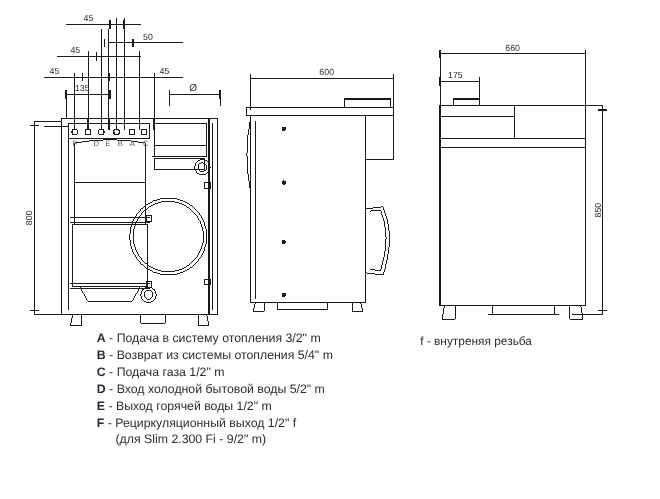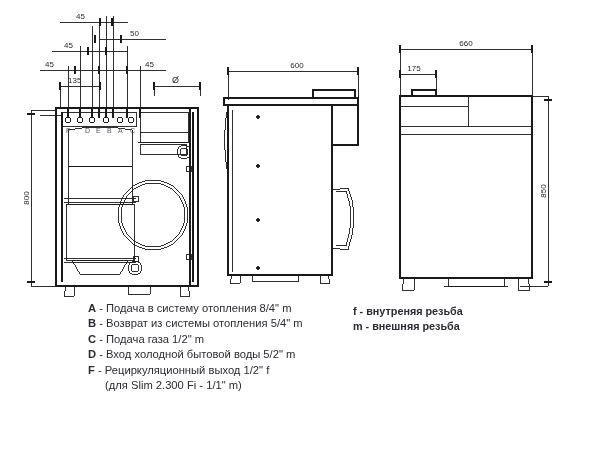--- a/index.html
+++ b/index.html
@@ -9,21 +9,21 @@
     font-family:"Liberation Sans", sans-serif;
     color:#2b2b33;
     overflow:hidden;
     position:relative;
   }
   #drawing-root{position:absolute;left:0;top:0;width:600px;height:342px;}
   svg.draw{position:absolute;left:0;top:0;width:600px;height:454px;}
 
   .legend-block{position:absolute;}
   #legend-left{left:88px;top:301px;}
-  #legend-right{left:353px;top:304px;font-weight:bold;}
+  #legend-right{left:382px;top:304px;}
 
   .legend-line{
     font-size:11.2px;
     line-height:15.4px;
     white-space:nowrap;
     color:#2b2b33;
   }
   .legend-line.indent{padding-left:17px;}
   .legend-key{font-weight:bold;}
   #legend-right .legend-line{font-size:10.8px;line-height:15.4px;}
@@ -241,47 +241,47 @@
       <text x="96" y="133">E</text>
       <text x="107" y="133">B</text>
       <text x="118" y="133">A</text>
       <text x="130" y="133">C</text>
     </g>
   </svg>
 
   <div class="legend-block" id="legend-left">
     <div class="legend-line">
       <span class="legend-key">A</span>
-      <span>- Подача в систему отопления 8/4" m</span>
+      <span>- Подача в систему отопления 3/2" m</span>
     </div>
     <div class="legend-line">
       <span class="legend-key">B</span>
       <span>- Возврат из системы отопления 5/4" m</span>
     </div>
     <div class="legend-line">
       <span class="legend-key">C</span>
       <span>- Подача газа 1/2" m</span>
     </div>
     <div class="legend-line">
       <span class="legend-key">D</span>
       <span>- Вход холодной бытовой воды 5/2" m</span>
     </div>
     <div class="legend-line">
+      <span class="legend-key">E</span>
+      <span>- Выход горячей воды 1/2" m</span>
+    </div>
+    <div class="legend-line">
       <span class="legend-key">F</span>
       <span>- Рециркуляционный выход 1/2" f</span>
     </div>
     <div class="legend-line indent">
-      <span>(для Slim 2.300 Fi - 1/1" m)</span>
+      <span>(для Slim 2.300 Fi - 9/2" m)</span>
     </div>
   </div>
 
   <div class="legend-block" id="legend-right">
     <div class="legend-line">
       <span>f</span>
       <span>- внутреняя резьба</span>
     </div>
-    <div class="legend-line">
-      <span>m</span>
-      <span>- внешняя резьба</span>
-    </div>
   </div>
 
 </div>
 
 </body></html>

